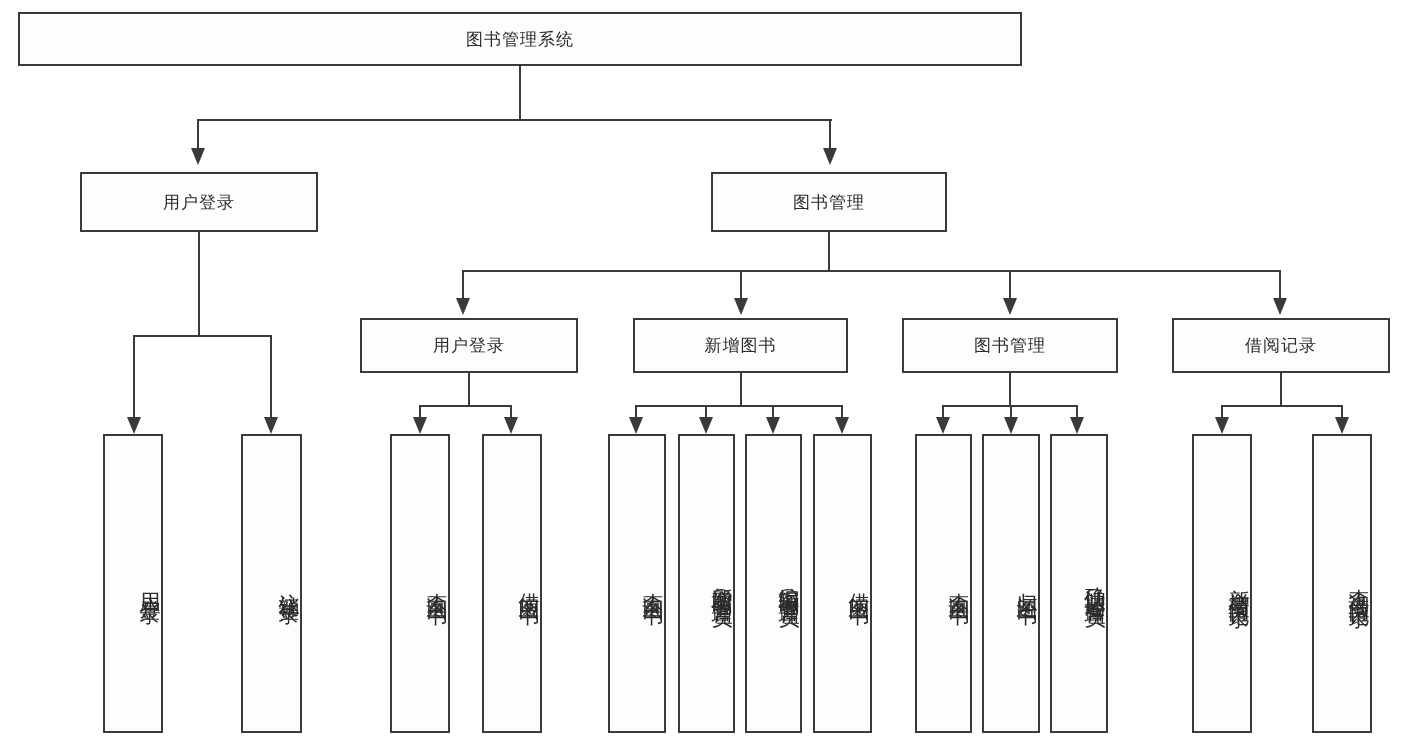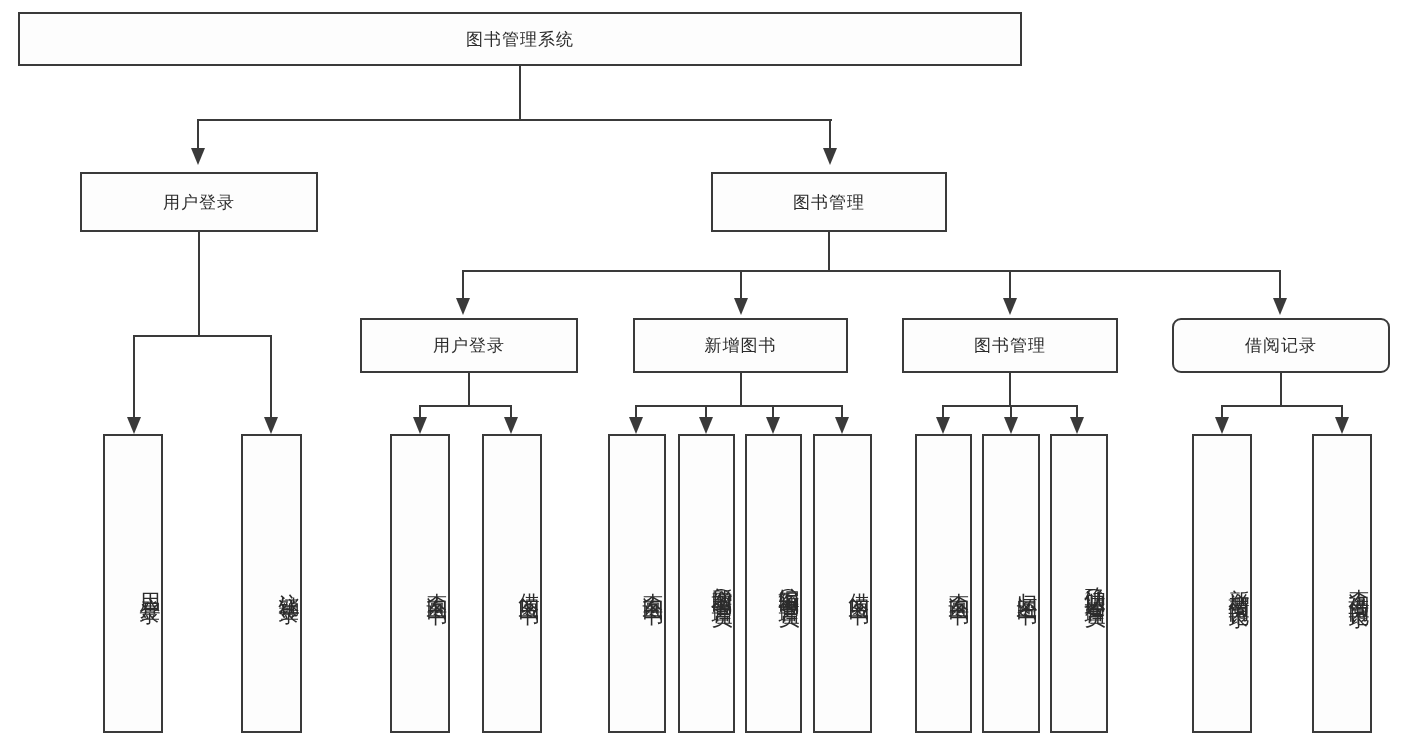--- a/index.html
+++ b/index.html
@@ -118,21 +118,21 @@
 
   <div class="node node-h" style="left:360px; top:318px; width:218px; height:55px;">
     <span>用户登录</span>
   </div>
   <div class="node node-h" style="left:633px; top:318px; width:215px; height:55px;">
     <span>新增图书</span>
   </div>
   <div class="node node-h" style="left:902px; top:318px; width:216px; height:55px;">
     <span>图书管理</span>
   </div>
-  <div class="node node-h" style="left:1172px; top:318px; width:218px; height:55px;border-radius:9px;">
+  <div class="node node-h" style="left:1172px; top:318px; width:218px; height:55px;">
     <span>借阅记录</span>
   </div>
 
   <div class="edge edge-v" style="left:468px; top:373px; width:2px; height:33px;"></div>
   <div class="edge edge-h" style="left:419px; top:405px; width:93px; height:2px;"></div>
   <div class="edge edge-v" style="left:419px; top:405px; width:2px; height:13px;"></div>
   <div class="arrow" style="left:413px; top:417px;"></div>
   <div class="edge edge-v" style="left:510px; top:405px; width:2px; height:13px;"></div>
   <div class="arrow" style="left:504px; top:417px;"></div>
 

